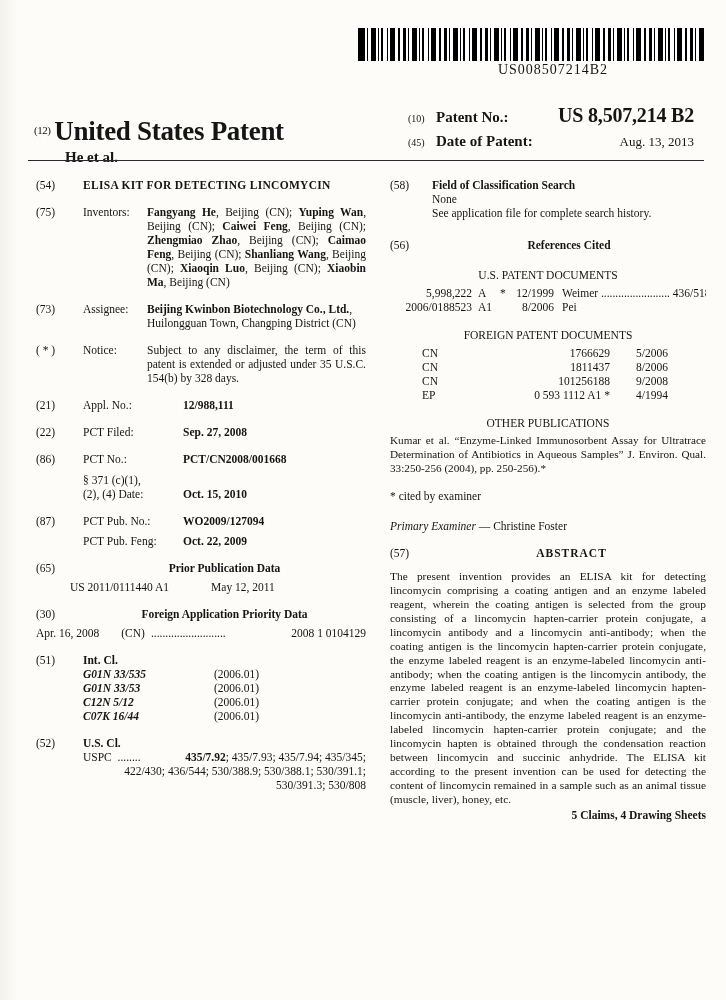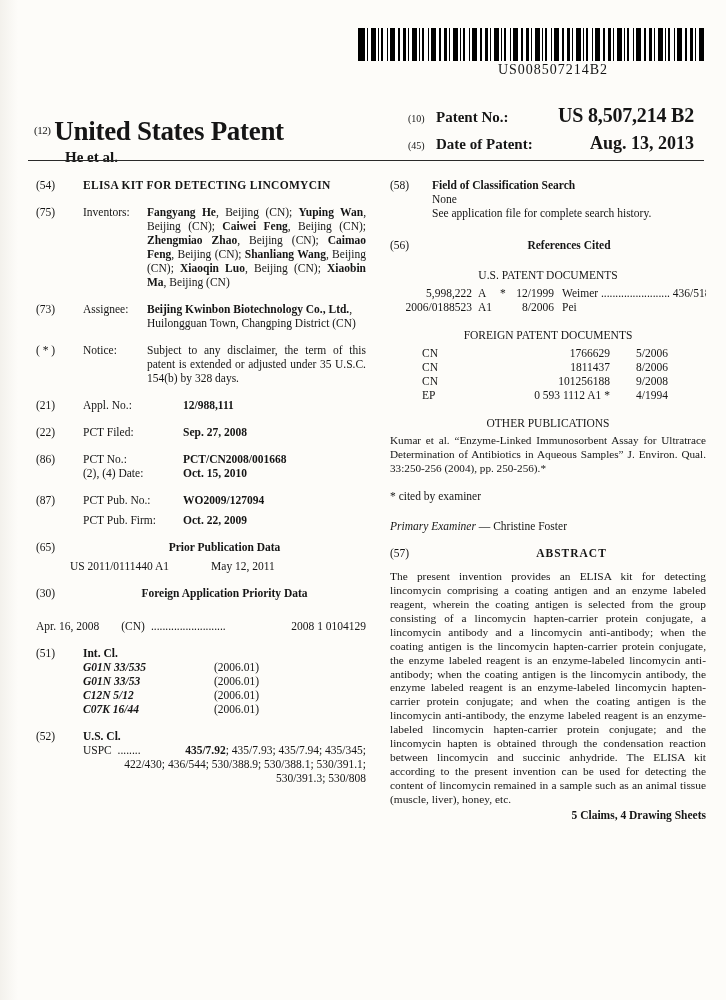--- a/index.html
+++ b/index.html
@@ -34,39 +34,39 @@
   .masthead{position:absolute;top:100px;left:34px;width:660px;}
   .mast-left{position:absolute;left:0;top:16px;width:340px;}
   .kind-code{font-size:11px;vertical-align:6px;letter-spacing:-0.5px;}
   .mast-title{font-size:27px;font-weight:bold;letter-spacing:-0.3px;display:inline;}
   .mast-party{font-size:15px;font-weight:bold;margin:2px 0 0 31px;}
   .mast-right{position:absolute;left:374px;top:4px;width:286px;}
   .mr-row{display:flex;align-items:baseline;margin-bottom:6px;}
   .mr-tag{font-size:10px;width:24px;flex:none;}
   .mr-label{font-size:15px;font-weight:bold;flex:none;margin-left:4px;}
   .mr-val-big{font-size:20px;font-weight:bold;margin-left:auto;letter-spacing:-0.2px;}
-  .mr-val{font-size:18px;font-weight:bold;margin-left:auto;}
+  .mr-val{font-size:13px;font-weight:normal;margin-left:auto;}
   .head-rule{position:absolute;top:160px;left:28px;width:676px;border-top:1.6px solid #2a2a2a;}
   
   .col{position:absolute;top:178px;font-size:11.5px;line-height:1.22;}
   .col-left{left:36px;width:330px;}
   .col-right{left:390px;width:316px;}
   .sect{margin-bottom:13px;}
   .row3{display:grid;grid-template-columns:47px 64px 1fr;}
   .row3w{display:grid;grid-template-columns:47px 100px 1fr;}
   .tag{white-space:nowrap;}
   b,.b{font-weight:bold;}
   .title54{font-weight:bold;letter-spacing:0.3px;}
   .just{text-align:justify;}
   .center-head{display:grid;grid-template-columns:47px 1fr;}
   .center-head .hd{text-align:center;font-weight:bold;}
   .prior-line{display:flex;margin-top:5px;}
   .prior-line .pn{margin-left:34px;}
   .prior-line .pd{margin-left:42px;}
-  .priority-line{display:flex;margin-top:19px;white-space:nowrap;}
+  .priority-line{display:flex;margin-top:5px;white-space:nowrap;}
   .priority-line .cty{margin-left:22px;}
   .priority-line .ldr{margin:0 6px;overflow:hidden;flex:1;white-space:nowrap;}
   .intcl-row{display:grid;grid-template-columns:131px 1fr;margin-left:47px;}
   .intcl-code{font-weight:bold;font-style:italic;}
   .uspc{margin-left:47px;text-align:right;}
   .uspc .lead{float:left;}
   
   .subhead{text-align:center;margin:10px 0 4px 0;}
   .usdoc-row{display:grid;grid-template-columns:88px 22px 12px 50px 1fr;white-space:nowrap;}
   .usdoc-row .num{text-align:right;padding-right:6px;}
@@ -149,36 +149,40 @@
       <span>PCT Filed:</span>
       <span class="b">Sep. 27, 2008</span>
     </div>
 
     <div class="sect">
       <div class="row3w">
         <span class="tag">(86)</span>
         <span>PCT No.:</span>
         <span class="b">PCT/CN2008/001668</span>
       </div>
+      <div class="row3w" style="margin-top:7px">
+        <span></span>
+        <span style="grid-column:2/4">§ 371 (c)(1),</span>
+      </div>
       <div class="row3w">
         <span></span>
         <span>(2), (4) Date:</span>
         <span class="b">Oct. 15, 2010</span>
       </div>
     </div>
 
     <div class="sect">
       <div class="row3w">
         <span class="tag">(87)</span>
         <span>PCT Pub. No.:</span>
         <span class="b">WO2009/127094</span>
       </div>
       <div class="row3w" style="margin-top:6px">
         <span></span>
-        <span>PCT Pub. Firm:</span>
+        <span>PCT Pub. Feng:</span>
         <span class="b">Oct. 22, 2009</span>
       </div>
     </div>
 
     <div class="sect">
       <div class="center-head">
         <span class="tag">(65)</span>
         <span class="hd">Prior Publication Data</span>
       </div>
       <div class="prior-line">

